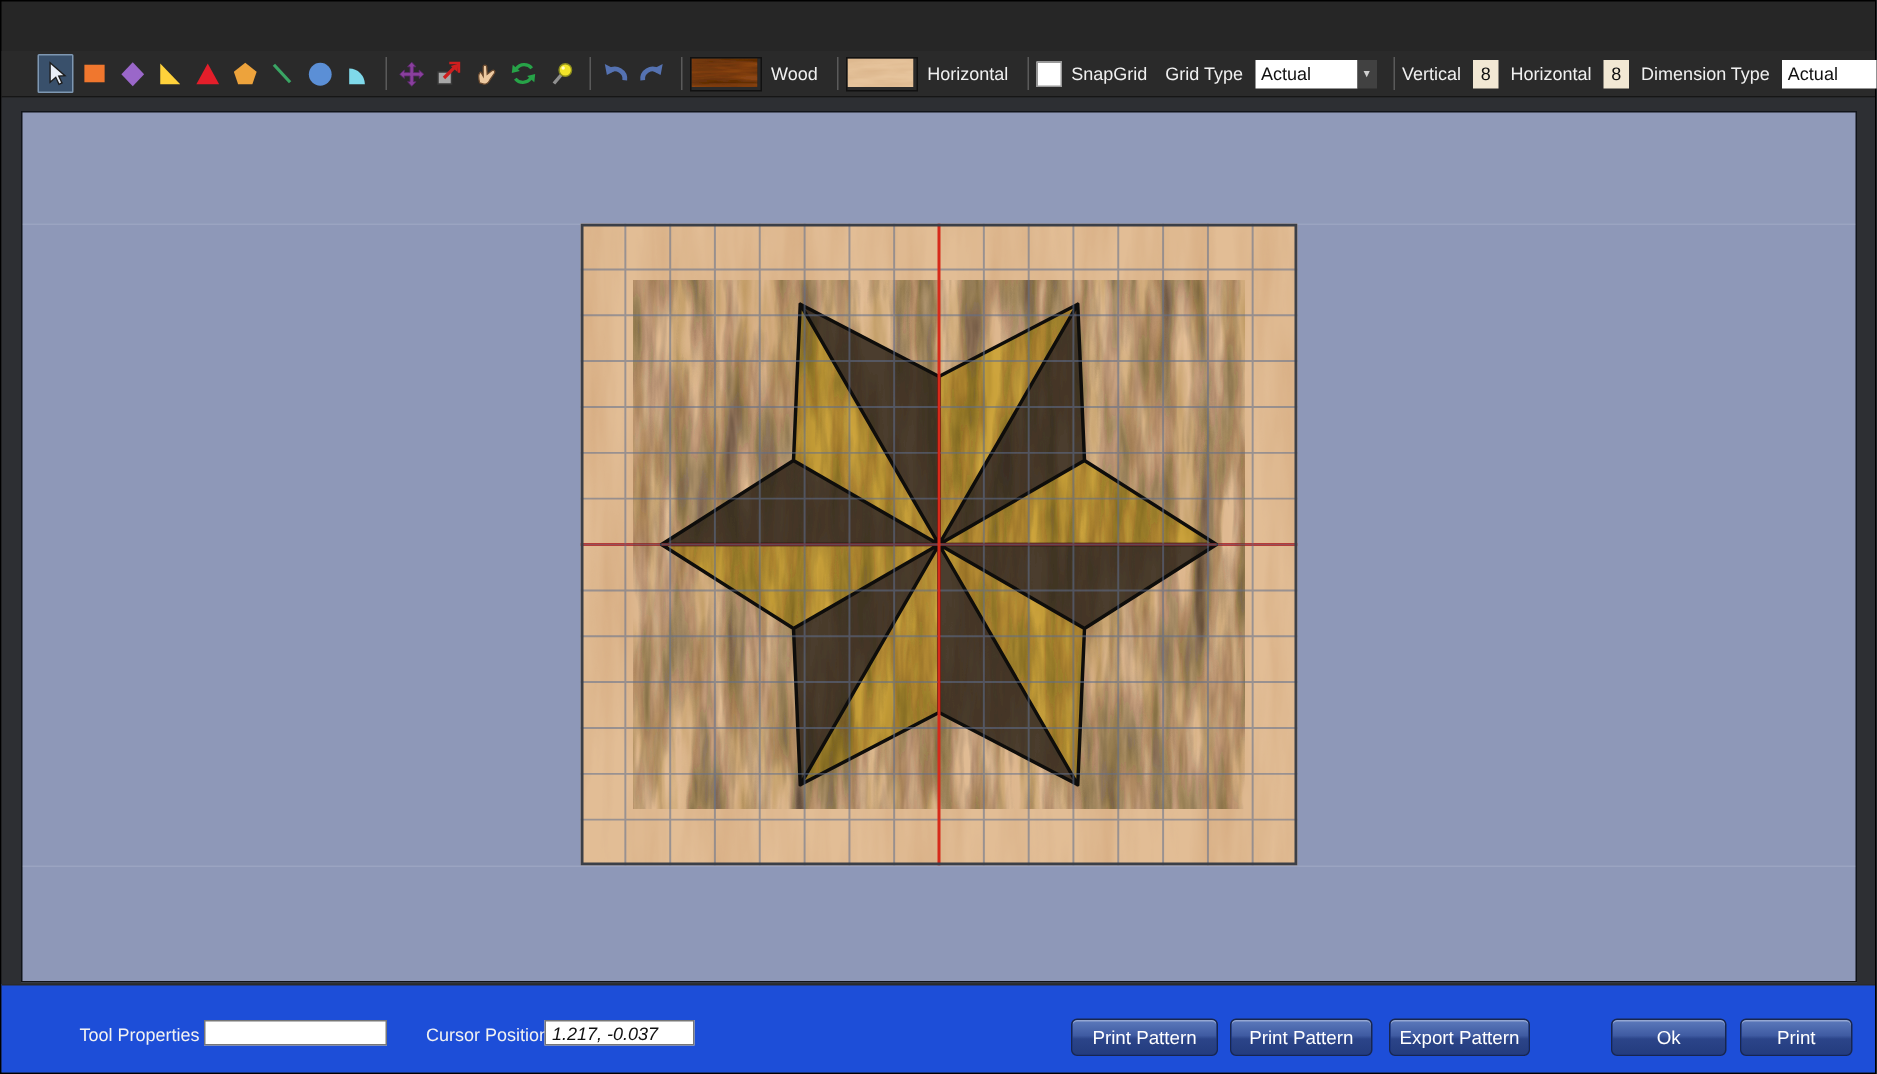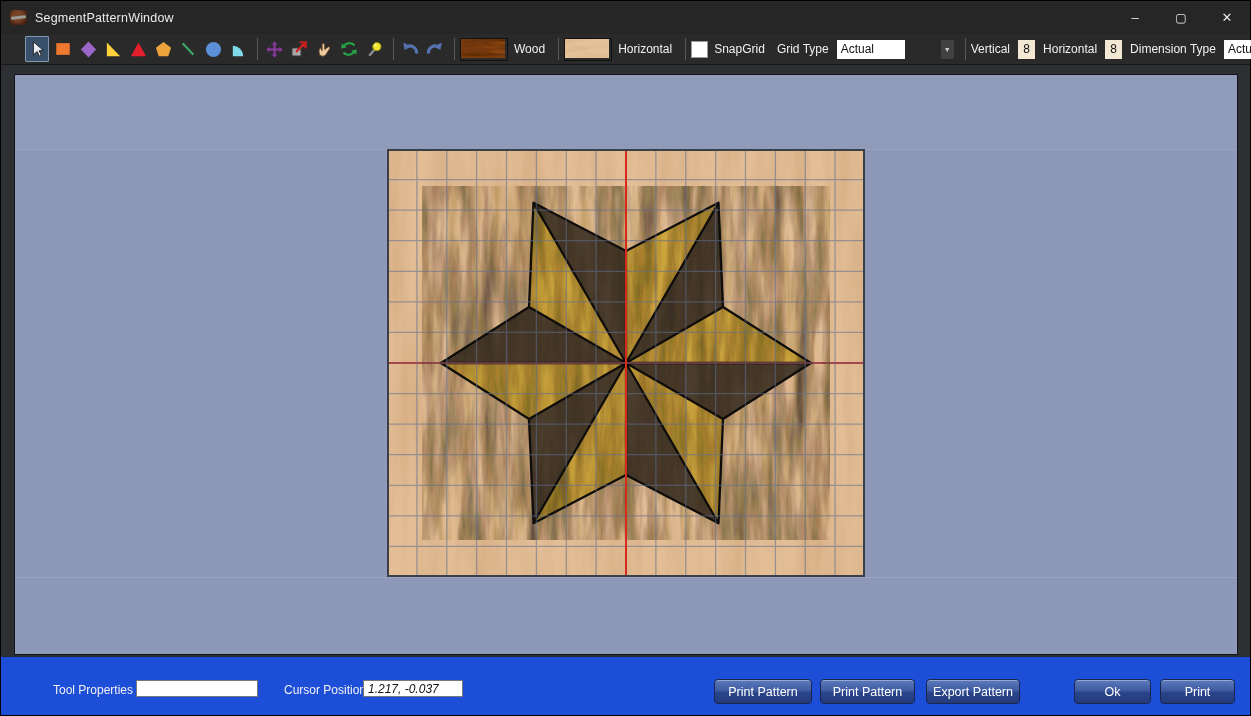--- a/index.html
+++ b/index.html
@@ -21,21 +21,21 @@
   
   .toolbar{position:absolute;left:0;top:33px;right:0;height:31px;background:#2a2a2a;border-bottom:1px solid #161616;
     display:flex;align-items:center;padding-left:18px;box-sizing:border-box;color:#f0f0f0;font-size:12px;}
   .grip{width:6px;height:22px;margin-right:6px;background:repeating-linear-gradient(#2a2a2a 0 2px,#5c5c5c 2px 4px);}
   .tbtn{width:22px;height:26px;display:flex;align-items:center;justify-content:center;margin-right:3px;flex:none;}
   .tbtn.selected{width:24px;background:#39506b;border:1px solid #7e97b2;box-sizing:border-box;border-radius:1px;}
   .tsep{width:1px;height:22px;background:#5a5a5a;margin:0 5px;flex:none;}
   .swatch{width:46px;height:21px;border:1px solid #111;flex:none;margin-right:6px;}
   .tb-label{margin-right:8px;white-space:nowrap;}
   .checkbox{width:15px;height:15px;background:#fff;border:1px solid #999;margin-right:6px;flex:none;}
-  .dropdown{display:flex;align-items:center;flex:none;margin-right:6px;gap:36px;}
+  .dropdown{display:flex;align-items:center;flex:none;margin-right:6px;}
   .dd-field{background:#fff;color:#111;height:19px;line-height:19px;padding:0 4px;font-size:12px;box-sizing:border-box;}
   .dd-arrow{width:13px;height:19px;background:#414141;color:#cfcfcf;font-size:7px;display:flex;align-items:center;justify-content:center;}
   .num-input{width:17px;height:19px;background:#f2e8d4;color:#111;font-size:12px;text-align:center;border:none;padding:0;margin-right:8px;flex:none;font-family:"Liberation Sans",sans-serif;}
 
   
   .workspace{position:absolute;left:0;top:64px;right:0;bottom:58px;background:#2d2f33;}
   .canvas{position:absolute;left:13px;right:12px;top:9px;bottom:2px;background:#8e98b8;border:1px solid #111419;}
   .canvas .band-top{position:absolute;left:0;right:0;top:0;height:74px;background:rgba(255,255,255,.025);}
   .edge-line{position:absolute;left:0;right:0;height:1px;background:rgba(235,240,250,.14);}
   .wood-wrap{position:absolute;left:372px;top:74px;width:478px;height:428px;}
@@ -46,29 +46,20 @@
   .sb-input{position:absolute;top:23px;height:17px;background:#fff;border:1px solid #777;color:#111;font-size:12px;padding:0 4px;box-sizing:border-box;font-family:"Liberation Sans",sans-serif;}
   .sb-btn{position:absolute;top:22px;height:23px;border-radius:4px;border:1px solid #18264e;color:#fff;font-size:12.5px;
      background:linear-gradient(#5d7abc 0%,#3f5ba2 45%,#2b4489 55%,#243c7e 100%);
      box-shadow:inset 0 1px 0 rgba(255,255,255,.35);display:flex;align-items:center;justify-content:center;font-family:"Liberation Sans",sans-serif;}
 </style>
 </head>
 <body>
 
 <div class="window">
 
-  <div class="titlebar">
-    <div class="app-icon"></div>
-    <div class="title-text">SegmentPatternWindow</div>
-    <div class="win-controls">
-      <div class="win-btn">–</div>
-      <div class="win-btn max">▢</div>
-      <div class="win-btn">✕</div>
-    </div>
-  </div>
 
   <div class="toolbar">
     <div class="grip"></div>
 
     <div class="tbtn selected">
       <svg width="18" height="18" viewBox="0 0 20 20">
         <polygon points="6,2 6,16.5 10.2,12.8 12.6,18 14.8,17 12.4,11.9 17,11.6" fill="#e9eef6" stroke="#1c1c1c" stroke-width="1"></polygon>
       </svg>
     </div>
     <div class="tbtn">

